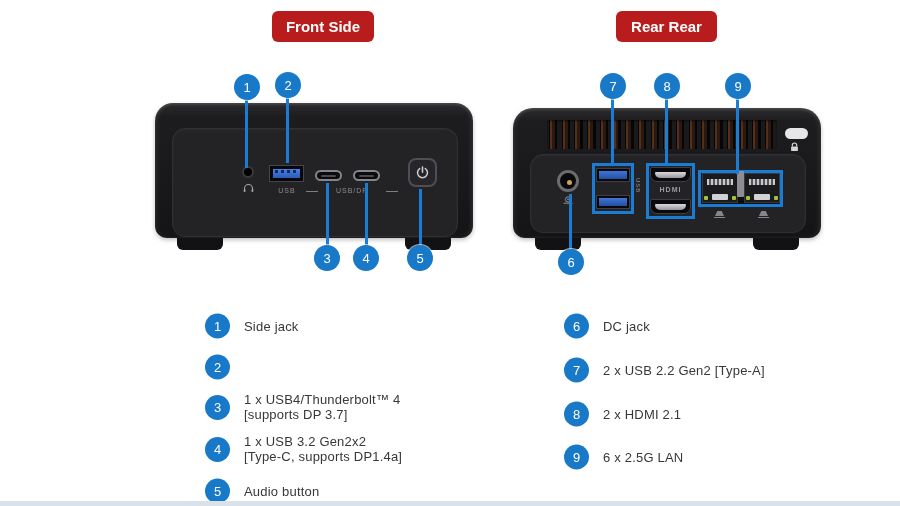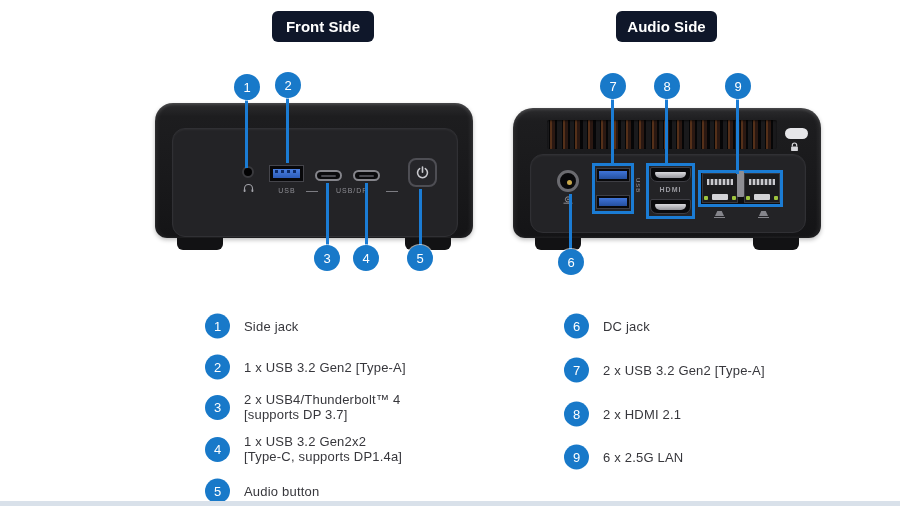--- a/index.html
+++ b/index.html
@@ -1,20 +1,20 @@
 <!DOCTYPE html>
 <html><head>
 <meta charset="utf-8">
 <style>
   html,body{margin:0;padding:0;background:#ffffff;}
   #canvas{position:relative;width:900px;height:506px;background:#ffffff;overflow:hidden;
           font-family:"Liberation Sans",sans-serif;}
 
   
-  .badge{position:absolute;height:31px;border-radius:6px;background:#0f172a;color:#fff;
+  .badge{position:absolute;height:31px;border-radius:6px;background:#b91c1c;color:#fff;
          font-size:15px;font-weight:bold;display:flex;align-items:center;justify-content:center;}
   #badge-front{left:272px;top:11px;width:102px;}
   #badge-rear{left:616px;top:11px;width:101px;}
 
   
   .device{position:absolute;}
   .body{position:absolute;left:0;top:0;width:100%;
         background:linear-gradient(180deg,#2c2c2e 0%,#1d1d1f 10%,#19191b 55%,#141416 100%);
         box-shadow:inset 0 2px 3px rgba(255,255,255,.10),inset 3px 0 4px rgba(255,255,255,.05),
                    inset -3px 0 4px rgba(255,255,255,.06),0 2px 4px rgba(0,0,0,.25);}
@@ -111,21 +111,21 @@
 
   
   #bottom-strip{position:absolute;left:0;top:501px;width:900px;height:5px;background:#d9e1ea;}
 </style>
 </head>
 <body>
 
 <div id="canvas">
 
   <div class="badge" id="badge-front">Front Side</div>
-  <div class="badge" id="badge-rear">Audio Side</div>
+  <div class="badge" id="badge-rear">Rear Rear</div>
 
   <div class="device" id="front-device">
     <div class="body"></div>
     <div class="panel"></div>
     <div class="foot" style="left:22px;top:135px;width:46px;"></div>
     <div class="foot" style="right:22px;top:135px;width:46px;"></div>
 
     <div class="audio-jack"></div>
     <svg class="headphone-icon" width="11" height="10" viewBox="0 0 11 10">
       <path d="M1.5 8 V5.5 a4 4 0 0 1 8 0 V8" fill="none" stroke="#a2a2a8" stroke-width="1.1"></path>
@@ -241,28 +241,25 @@
   <div class="callout" style="left:725px;top:73px;">9</div>
 
   <div class="legend-row" style="left:205px;top:326px;">
     <div class="legend-num">1</div>
     <div class="legend-text">
         <div>Side jack</div>
       </div>
   </div>
   <div class="legend-row" style="left:205px;top:367px;">
     <div class="legend-num">2</div>
-    <div class="legend-text">
-        <div>1 x USB 3.2 Gen2 [Type-A]</div>
-      </div>
   </div>
   <div class="legend-row" style="left:205px;top:407px;">
     <div class="legend-num">3</div>
     <div class="legend-text">
-        <div>2 x USB4/Thunderbolt™ 4</div>
+        <div>1 x USB4/Thunderbolt™ 4</div>
         <div>[supports DP 3.7]</div>
       </div>
   </div>
   <div class="legend-row" style="left:205px;top:449px;">
     <div class="legend-num">4</div>
     <div class="legend-text">
         <div>1 x USB 3.2 Gen2x2</div>
         <div>[Type-C, supports DP1.4a]</div>
       </div>
   </div>
@@ -275,21 +272,21 @@
 
   <div class="legend-row" style="left:564px;top:326px;">
     <div class="legend-num">6</div>
     <div class="legend-text">
         <div>DC jack</div>
       </div>
   </div>
   <div class="legend-row" style="left:564px;top:370px;">
     <div class="legend-num">7</div>
     <div class="legend-text">
-        <div>2 x USB 3.2 Gen2 [Type-A]</div>
+        <div>2 x USB 2.2 Gen2 [Type-A]</div>
       </div>
   </div>
   <div class="legend-row" style="left:564px;top:414px;">
     <div class="legend-num">8</div>
     <div class="legend-text">
         <div>2 x HDMI 2.1</div>
       </div>
   </div>
   <div class="legend-row" style="left:564px;top:457px;">
     <div class="legend-num">9</div>

